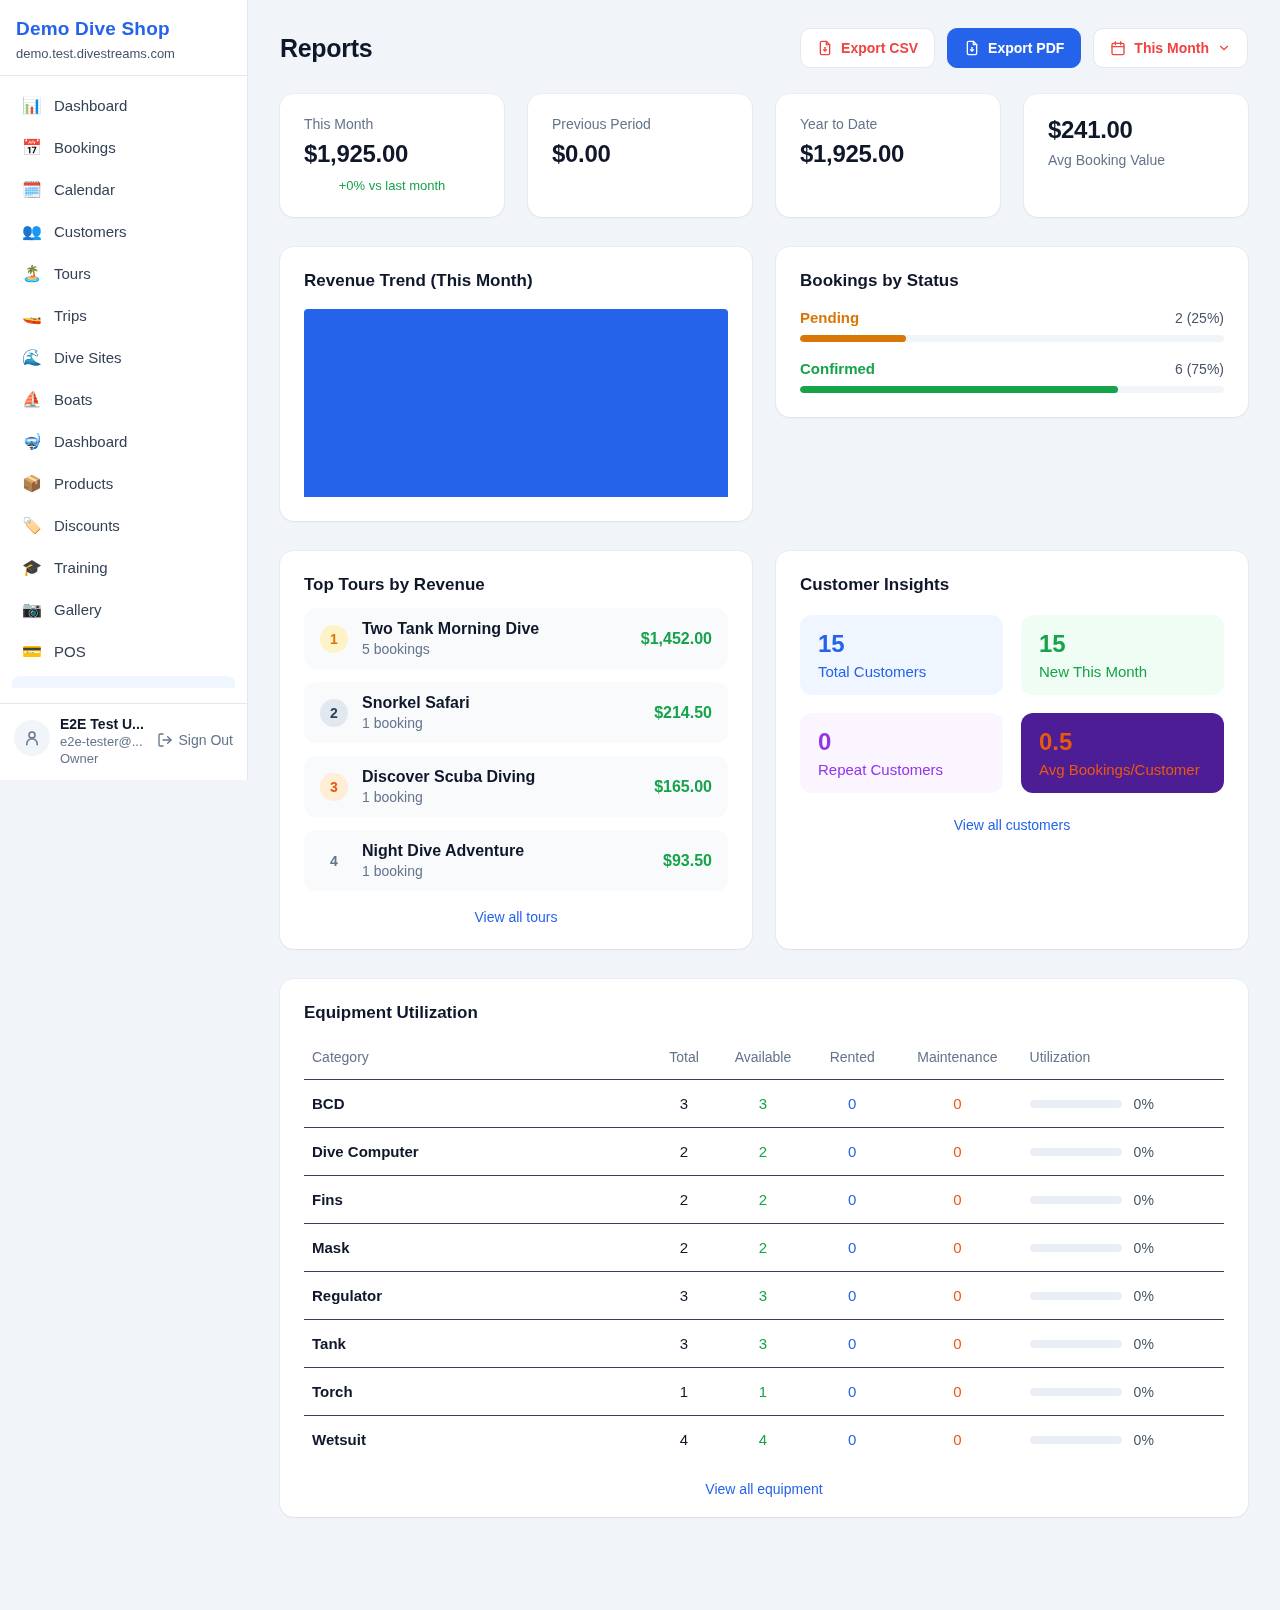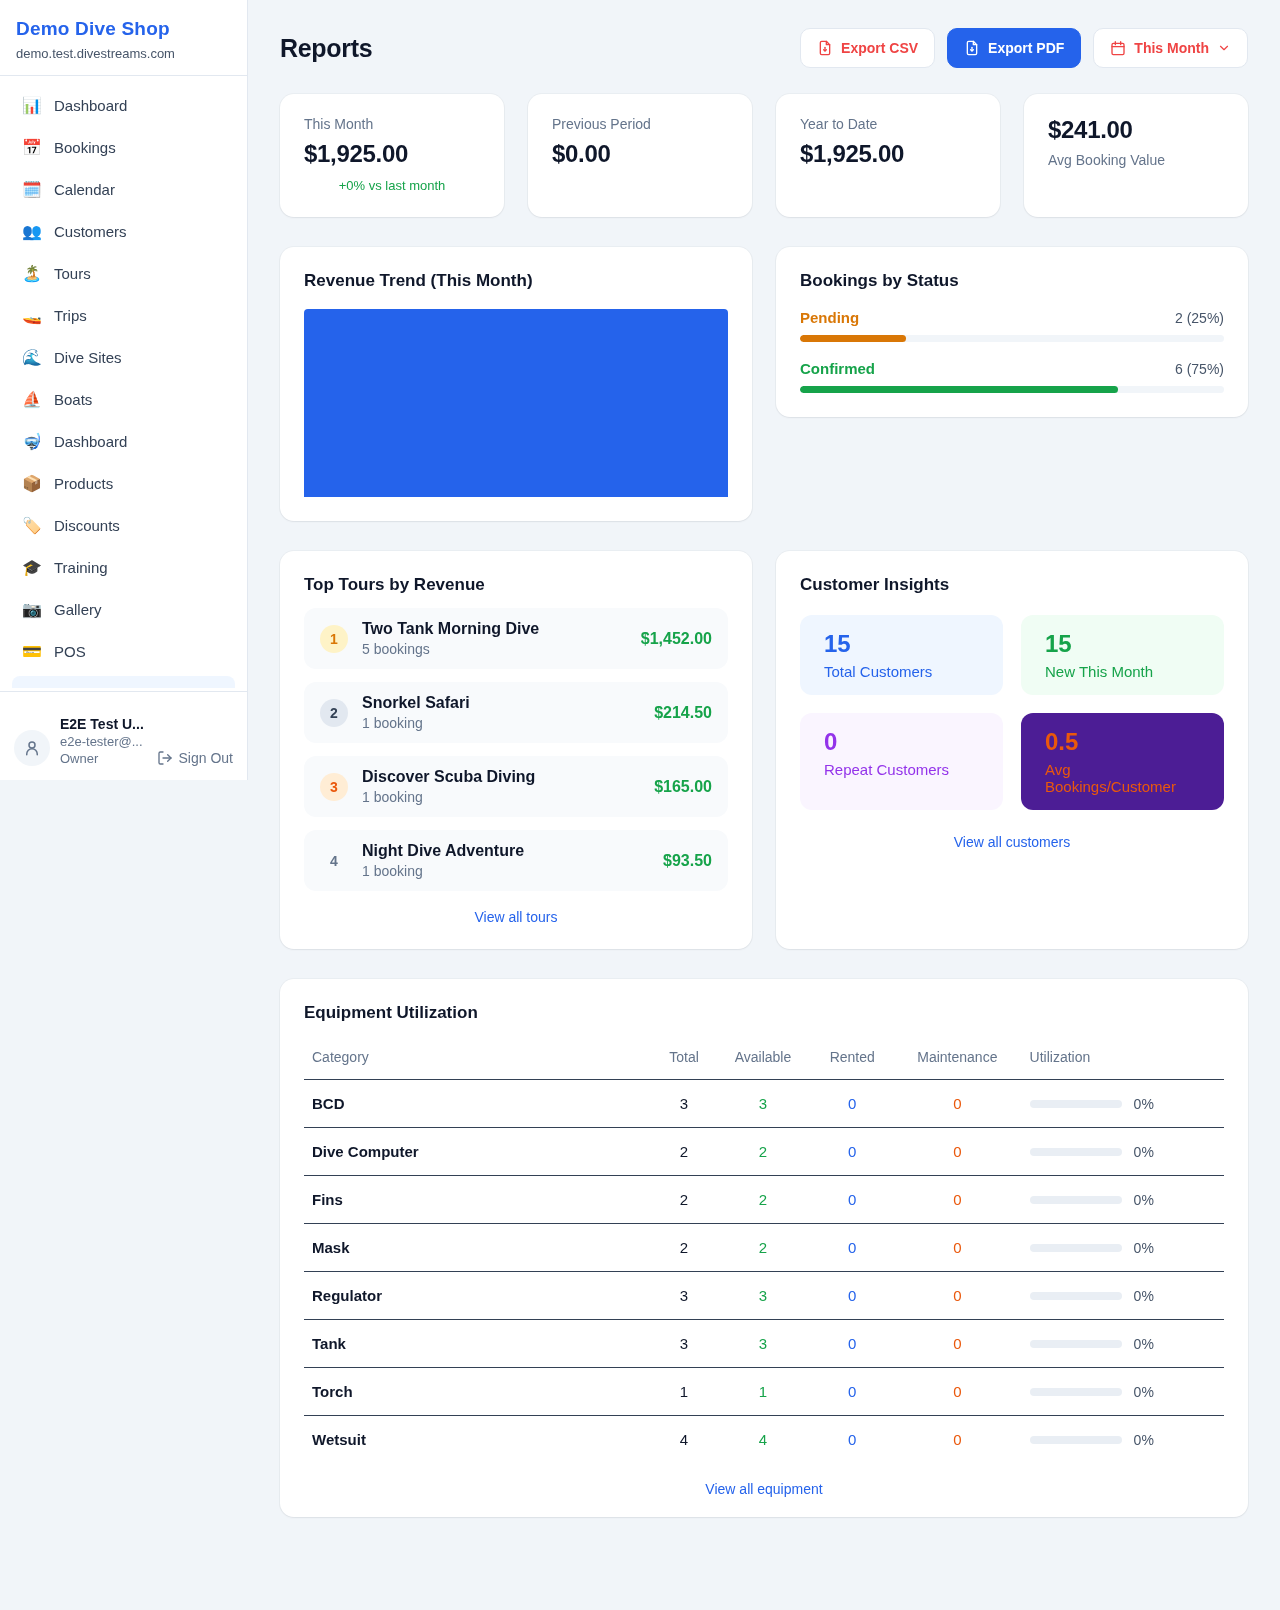--- a/index.html
+++ b/index.html
@@ -26,22 +26,22 @@
   .nav-item {
     display:flex; align-items:center; gap:12px;
     padding:9px 10px; margin-bottom:7px;
     border-radius:8px; cursor:pointer;
     font-size:15px; color:#334155;
   }
   .nav-icon { width:20px; font-size:16px; line-height:1; text-align:center; flex:0 0 20px; }
   .nav-stub { height:12px; border-radius:8px 8px 0 0; background:#eff6ff; margin:0 0 0 0; }
   .user-box {
     border-top:1px solid #e2e8f0;
-    padding:24px 14px 14px;
-    display:flex; align-items:flex-end; gap:10px;
+    padding:12px 14px 14px;
+    display:flex; align-items:flex-start; gap:10px;
   }
   .avatar {
     width:36px; height:36px; border-radius:50%;
     background:#f1f5f9; color:#64748b;
     display:flex; align-items:center; justify-content:center; flex:0 0 36px;
     margin-top:4px;
   }
   .user-meta { flex:1 1 auto; min-width:0; }
   .user-name { font-size:14px; font-weight:700; white-space:nowrap; }
   .user-email, .user-role { font-size:13px; color:#64748b; margin-top:2px; white-space:nowrap; }
@@ -104,21 +104,21 @@
   .rank-1 { background:#fef3c7; color:#d97706; }
   .rank-2 { background:#e2e8f0; color:#334155; }
   .rank-3 { background:#ffedd5; color:#ea580c; }
   .tour-info { flex:1 1 auto; min-width:0; }
   .tour-name { font-size:16px; font-weight:600; }
   .tour-sub { font-size:14px; color:#64748b; margin-top:3px; }
   .tour-amount { font-size:16px; font-weight:700; color:#16a34a; white-space:nowrap; }
   .view-all { display:block; text-align:center; color:#2563eb; font-size:14px; margin-top:18px; cursor:pointer; text-decoration:none; }
   
   .insight-grid { display:grid; grid-template-columns:1fr 1fr; gap:18px; margin-top:20px; }
-  .tile { border-radius:12px; padding:15px 24px; }
+  .tile { border-radius:12px; padding:15px 18px; }
   .tile-value { font-size:24px; font-weight:800; }
   .tile-label { font-size:15px; margin-top:5px; }
   .tile-blue   { background:#eff6ff; } .tile-blue .tile-value,   .tile-blue .tile-label   { color:#2563eb; }
   .tile-green  { background:#f0fdf4; } .tile-green .tile-value,  .tile-green .tile-label  { color:#16a34a; }
   .tile-purple { background:#faf5ff; } .tile-purple .tile-value, .tile-purple .tile-label { color:#9333ea; }
   .tile-orange { background:#4c1d95; } .tile-orange .tile-value, .tile-orange .tile-label { color:#ea580c; }
   
   .equipment-card { margin-top:30px; padding-bottom:20px; }
   table { width:100%; border-collapse:collapse; margin-top:14px; }
   th {

